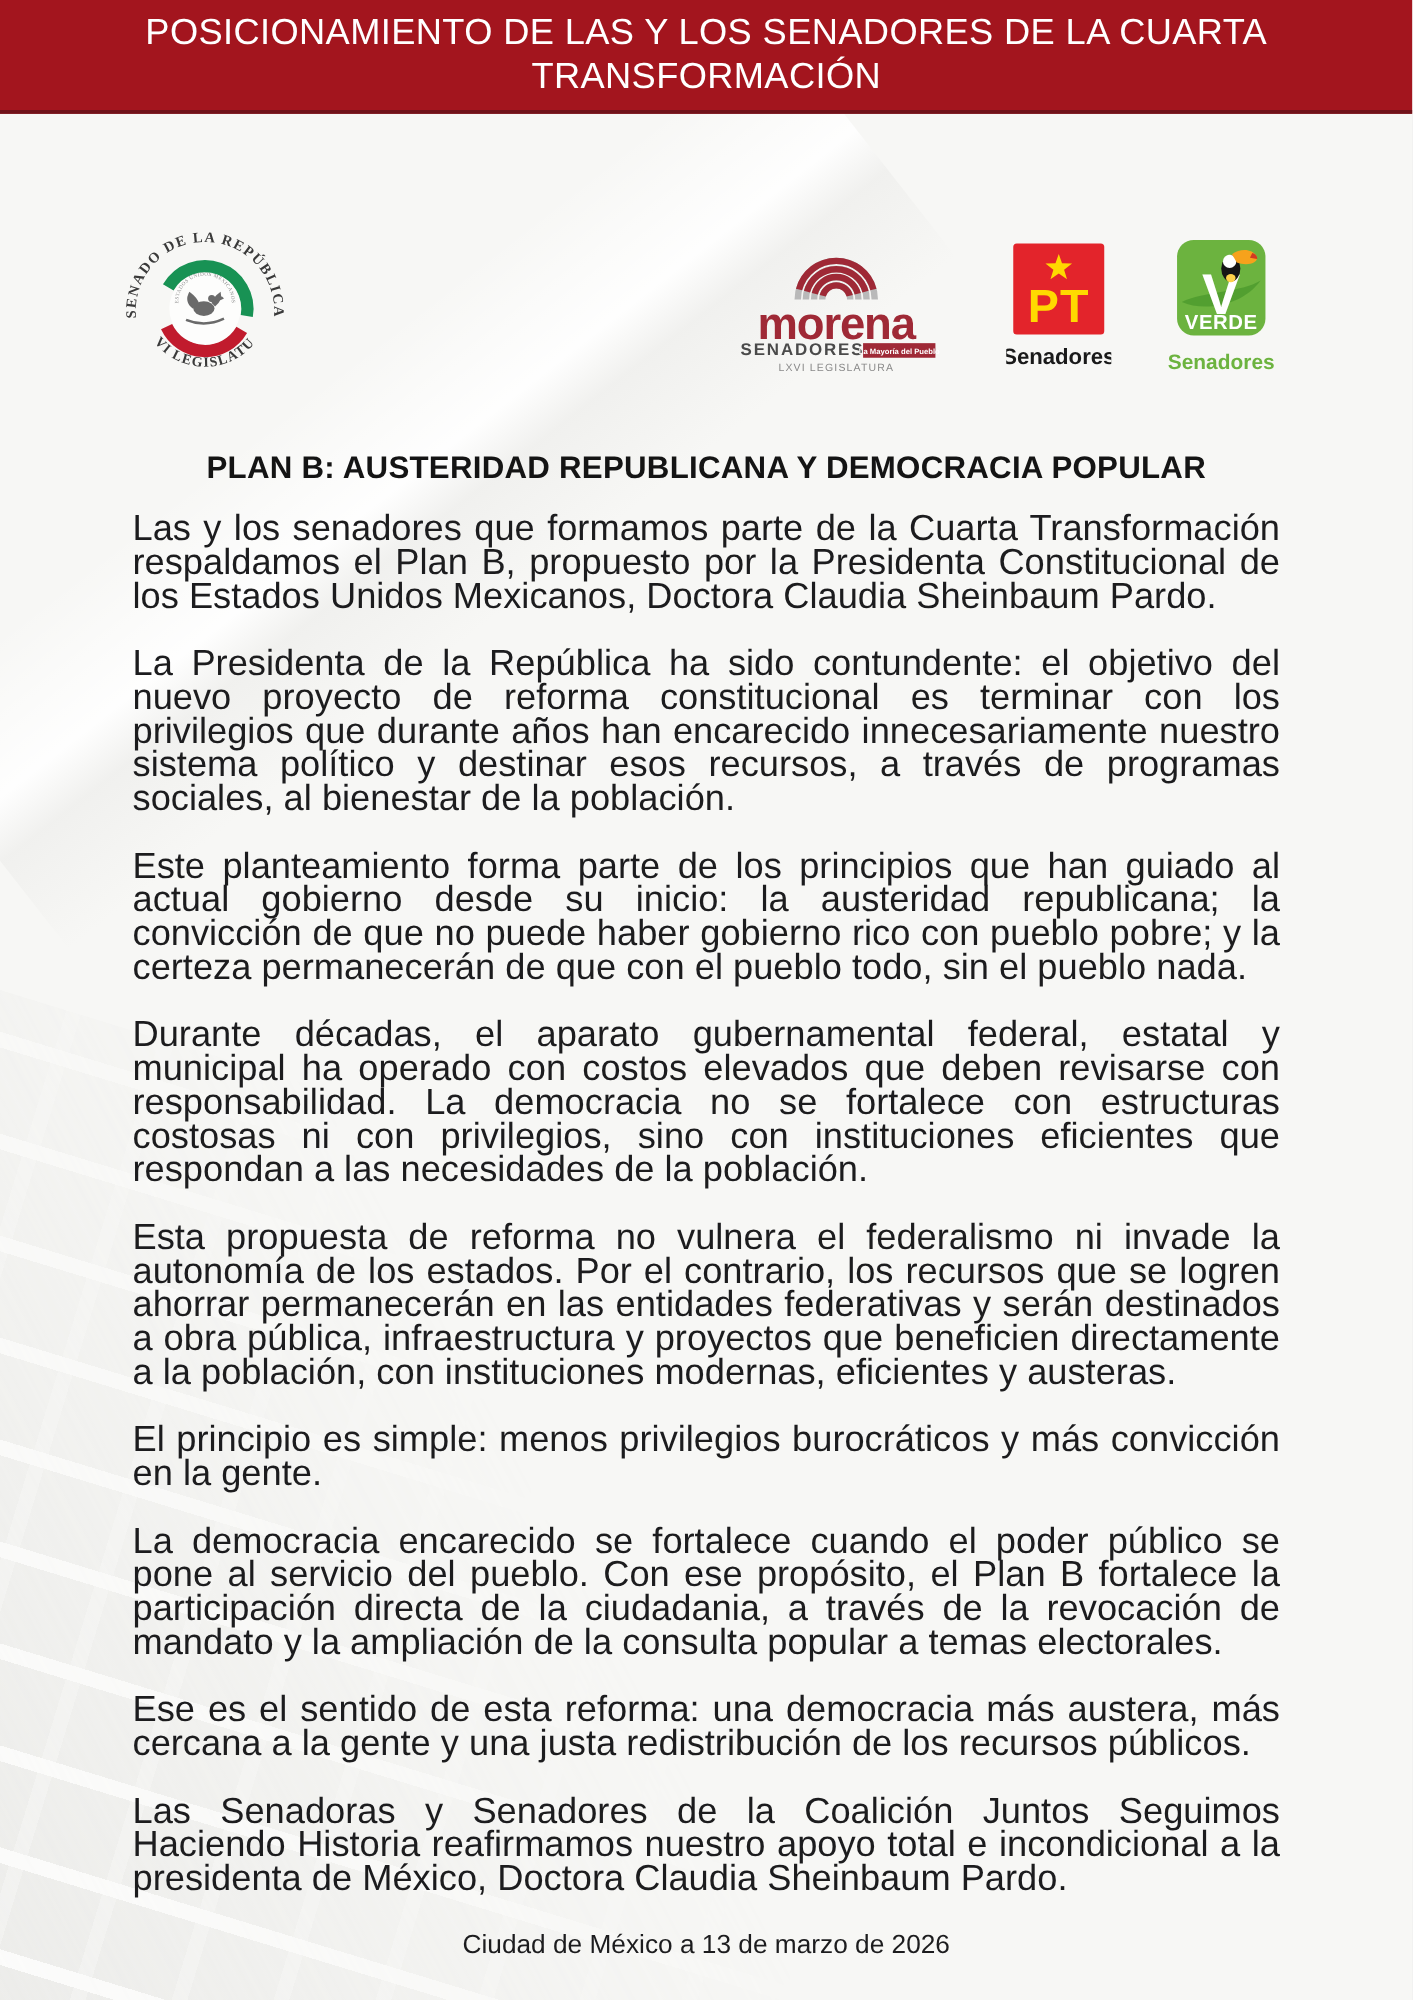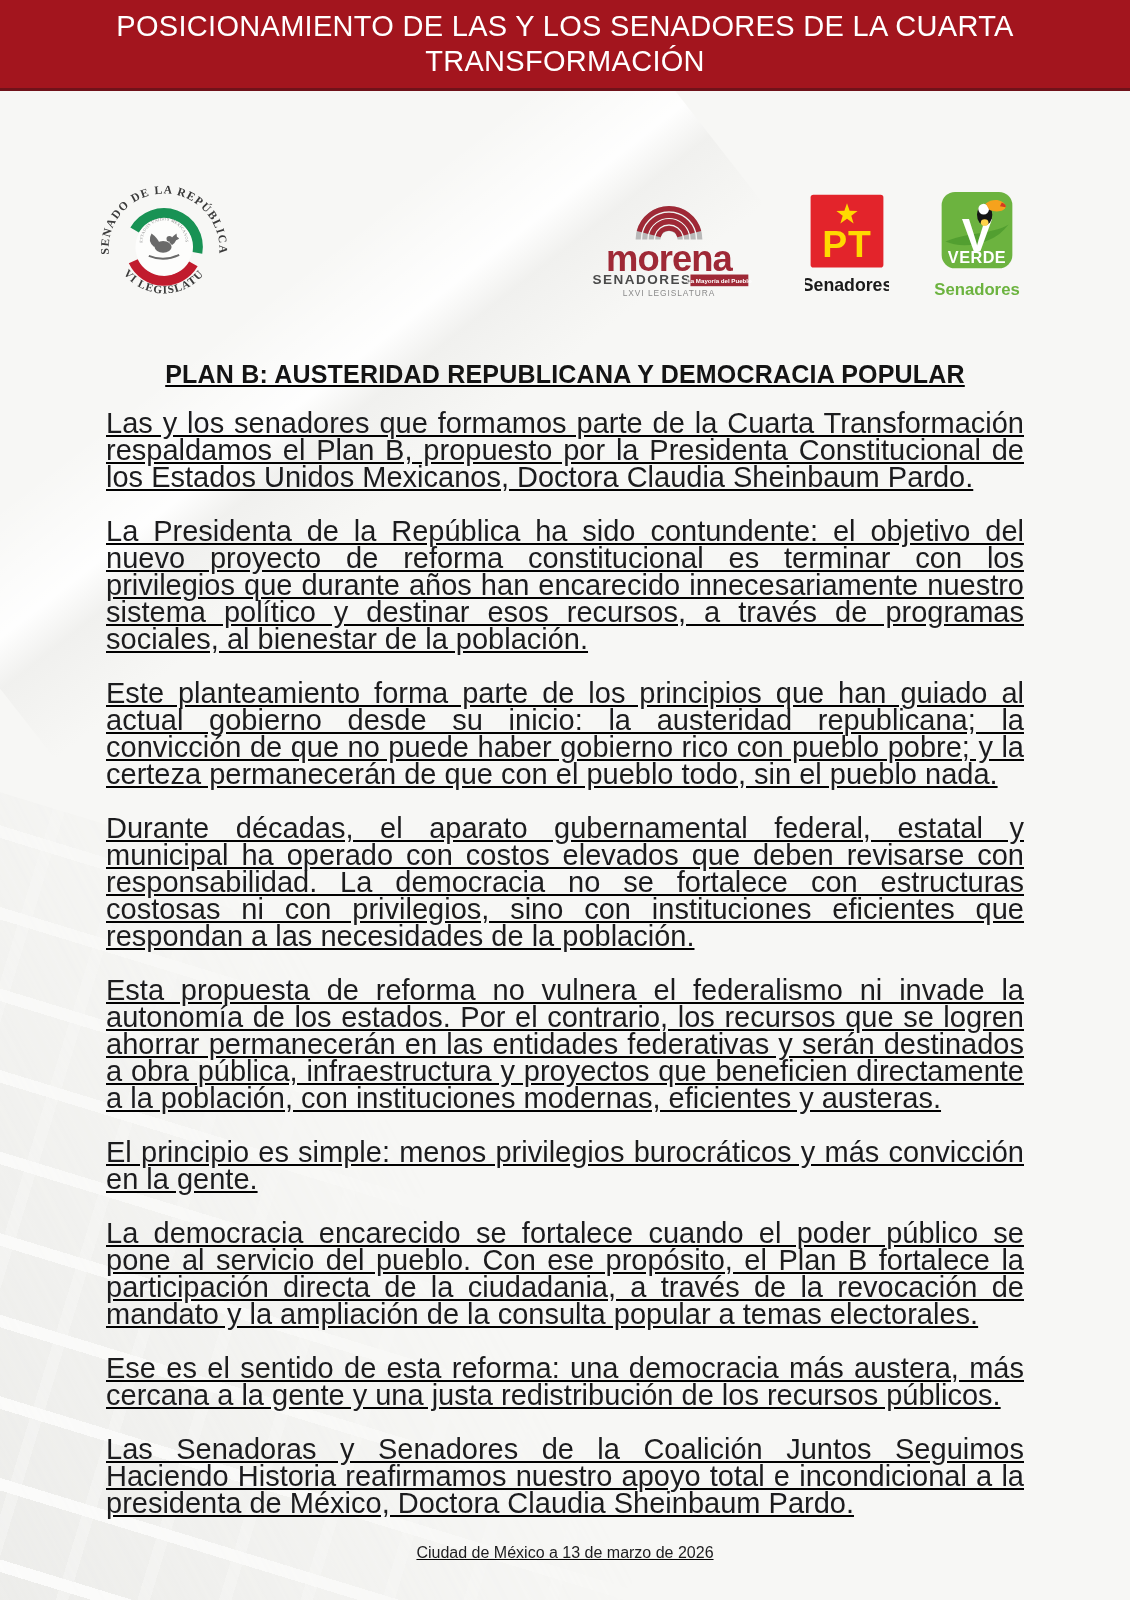--- a/index.html
+++ b/index.html
@@ -24,25 +24,25 @@
   .banner-title{color:#ffffff;font-weight:normal;font-size:29px;line-height:1.22;text-align:center;
     max-width:990px;letter-spacing:.3px;}
 
   .logos-row{position:relative;z-index:2;height:225px;}
   .logo{position:absolute;}
   .logo-seal{left:97px;top:88px;width:134px;}
   .logo-morena{left:585px;top:100px;width:168px;}
   .logo-pt{left:805px;top:100px;width:84px;}
   .logo-verde{left:934px;top:99px;width:86px;}
 
-  .content{position:relative;z-index:2;width:918px;margin:0 auto;text-decoration:underline;}
+  .content{position:relative;z-index:2;width:918px;margin:0 auto;}
   .doc-title{margin:44px auto 0;text-align:center;font-size:25px;font-weight:bold;color:#141414;letter-spacing:.2px;}
   .content p.para{margin:0 0 27px;font-size:29px;line-height:27px;text-align:justify;color:#1c1c1e;}
   .content p.para:first-of-type{margin-top:21px;}
-  .date-line{margin:17px 0 0;text-align:center;font-size:16px;color:#1c1c1e;}
+  .date-line{margin:17px 0 0;text-align:center;font-size:21px;color:#1c1c1e;}
 </style>
 </head>
 <body>
 
 <div class="page">
 
   <div class="bg-lattice"></div>
   <div class="bg-streak"></div>
 
   <header class="banner">

